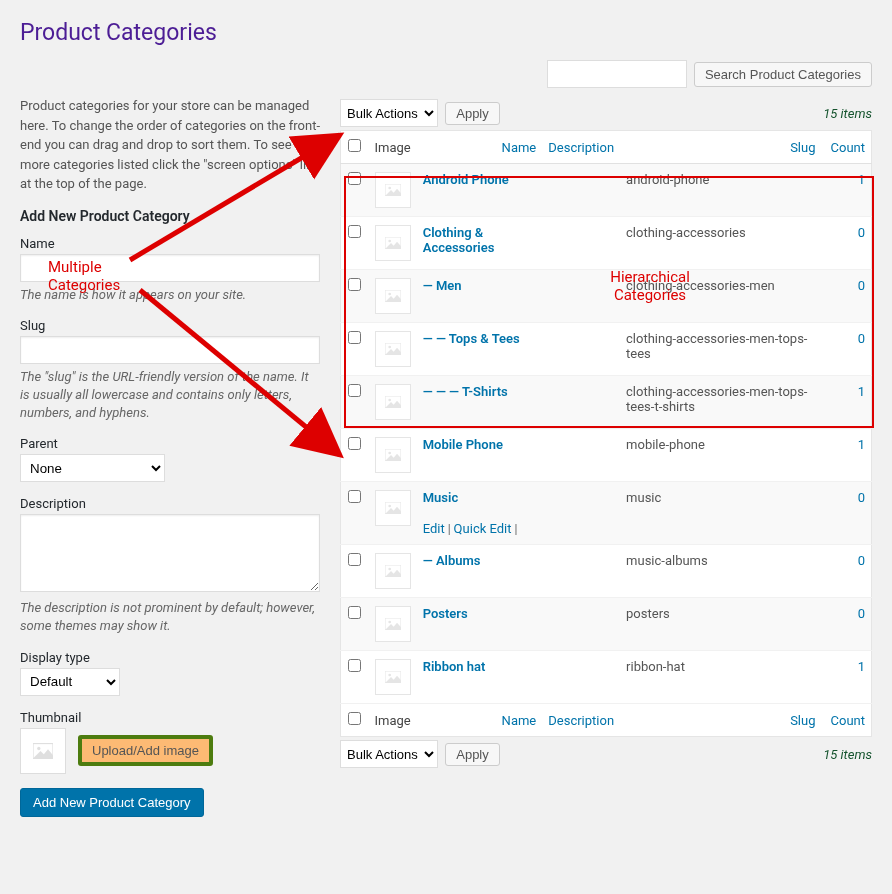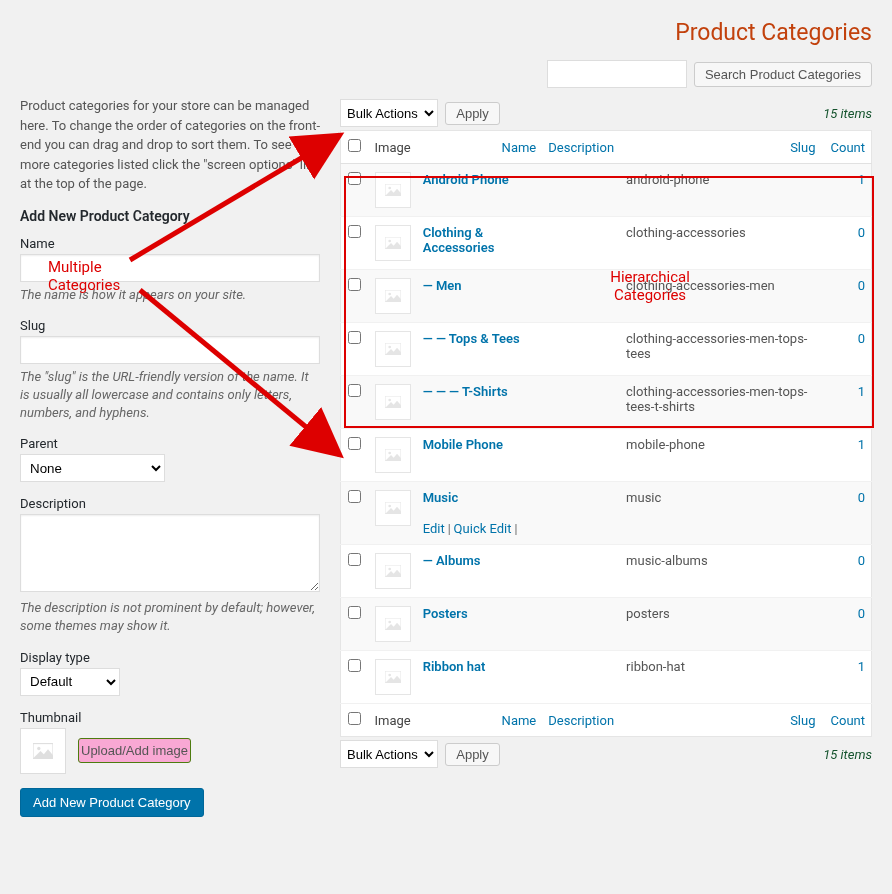--- a/index.html
+++ b/index.html
@@ -1,38 +1,38 @@
 <!DOCTYPE html>
 <html><head>
 <meta charset="utf-8">
 <style>
 * { box-sizing: border-box; margin: 0; padding: 0; }
 body { font-family: -apple-system, BlinkMacSystemFont, "Segoe UI", Roboto, sans-serif; font-size: 13px; color: #444; background: #f1f1f1; width: 892px; height: 894px; position: relative; overflow: hidden; }
 .wrap { padding: 10px 20px 10px 20px; background: #f1f1f1; }
-h1 { font-size: 23px; font-weight: 400; color: #c2410c; margin: 0 0 10px 0; padding: 9px 0 4px 0; text-align: right; }
+h1 { font-size: 23px; font-weight: 400; color: #4c1d95; margin: 0 0 10px 0; padding: 9px 0 4px 0; }
 .topbar { text-align: right; margin-bottom: 8px; }
 .topbar input[type=text] { height: 28px; border: 1px solid #ddd; padding: 3px 5px; width: 140px; background: #fff; margin-right: 4px; }
 .topbar .button { background: #f7f7f7; border: 1px solid #ccc; color: #555; padding: 4px 10px; cursor: pointer; font-size: 13px; border-radius: 3px; }
 .cols { display: flex; gap: 20px; align-items: flex-start; }
 .col-left { width: 300px; flex-shrink: 0; }
 .col-right { flex: 1; }
 .intro { color: #555; line-height: 1.5; margin-bottom: 14px; }
 h2 { font-size: 14px; font-weight: 600; color: #23282d; margin-bottom: 12px; }
 .form-field { margin-bottom: 14px; position: relative; }
 .form-field label { display: block; font-size: 13px; color: #23282d; margin-bottom: 3px; }
 .form-field input[type=text] { width: 100%; height: 28px; border: 1px solid #ddd; background: #fff; box-shadow: inset 0 1px 2px rgba(0,0,0,.07); padding: 3px 5px; }
 .form-field textarea { width: 100%; height: 78px; border: 1px solid #ddd; background: #fff; box-shadow: inset 0 1px 2px rgba(0,0,0,.07); padding: 3px 5px; resize: vertical; font-family: inherit; }
 .form-field select { height: 28px; border: 1px solid #ddd; background: #fff; padding: 2px 5px; }
 .form-field select.parent { width: 145px; }
 .form-field select.display { width: 100px; }
 .form-field .desc { font-style: italic; color: #666; font-size: 13px; margin-top: 4px; line-height: 1.4; }
 .thumb-row { display: flex; align-items: center; gap: 12px; }
 .thumb-box { width: 46px; height: 46px; border: 1px solid #ddd; background: #fff; display: flex; align-items: center; justify-content: center; color: #ccc; }
 .thumb-box svg { width: 20px; height: 16px; opacity: .3; }
-.btn-secondary { background: #f9a8d4; border: 1px solid #4d7c0f; color: #555; padding: 4px 2px; cursor: pointer; font-size: 13px; border-radius: 3px; }
+.btn-secondary { background: #fdba74; border: 4px solid #4d7c0f; color: #555; padding: 4px 10px; cursor: pointer; font-size: 13px; border-radius: 3px; }
 .btn-primary { background: #0073aa; border: 1px solid #006799; color: #fff; padding: 6px 12px; cursor: pointer; font-size: 13px; border-radius: 3px; }
 .tablenav { display: flex; justify-content: space-between; align-items: center; margin: 3px 0; }
 .bulkactions select { height: 28px; border: 1px solid #ddd; background: #fff; padding: 2px; font-size: 13px; }
 .bulkactions .button { background: #f7f7f7; border: 1px solid #ccc; color: #555; padding: 3px 10px; cursor: pointer; font-size: 13px; border-radius: 3px; margin-left: 4px; }
 .items-count { color: #14532d; font-style: italic; }
 table.wp-list { width: 100%; border-collapse: collapse; background: #fff; border: 1px solid #e5e5e5; }
 table.wp-list thead th, table.wp-list tfoot th { text-align: right; padding: 8px 6px; font-weight: 400; font-size: 13px; border-bottom: 1px solid #e1e1e1; background: #fff; }
 table.wp-list tfoot th { border-top: 1px solid #e1e1e1; border-bottom: none; }
 table.wp-list thead th a, table.wp-list tfoot th a { color: #0073aa; text-decoration: none; }
 table.wp-list td { padding: 8px 6px; border-bottom: 1px solid #f1f1f1; vertical-align: top; font-size: 13px; }

